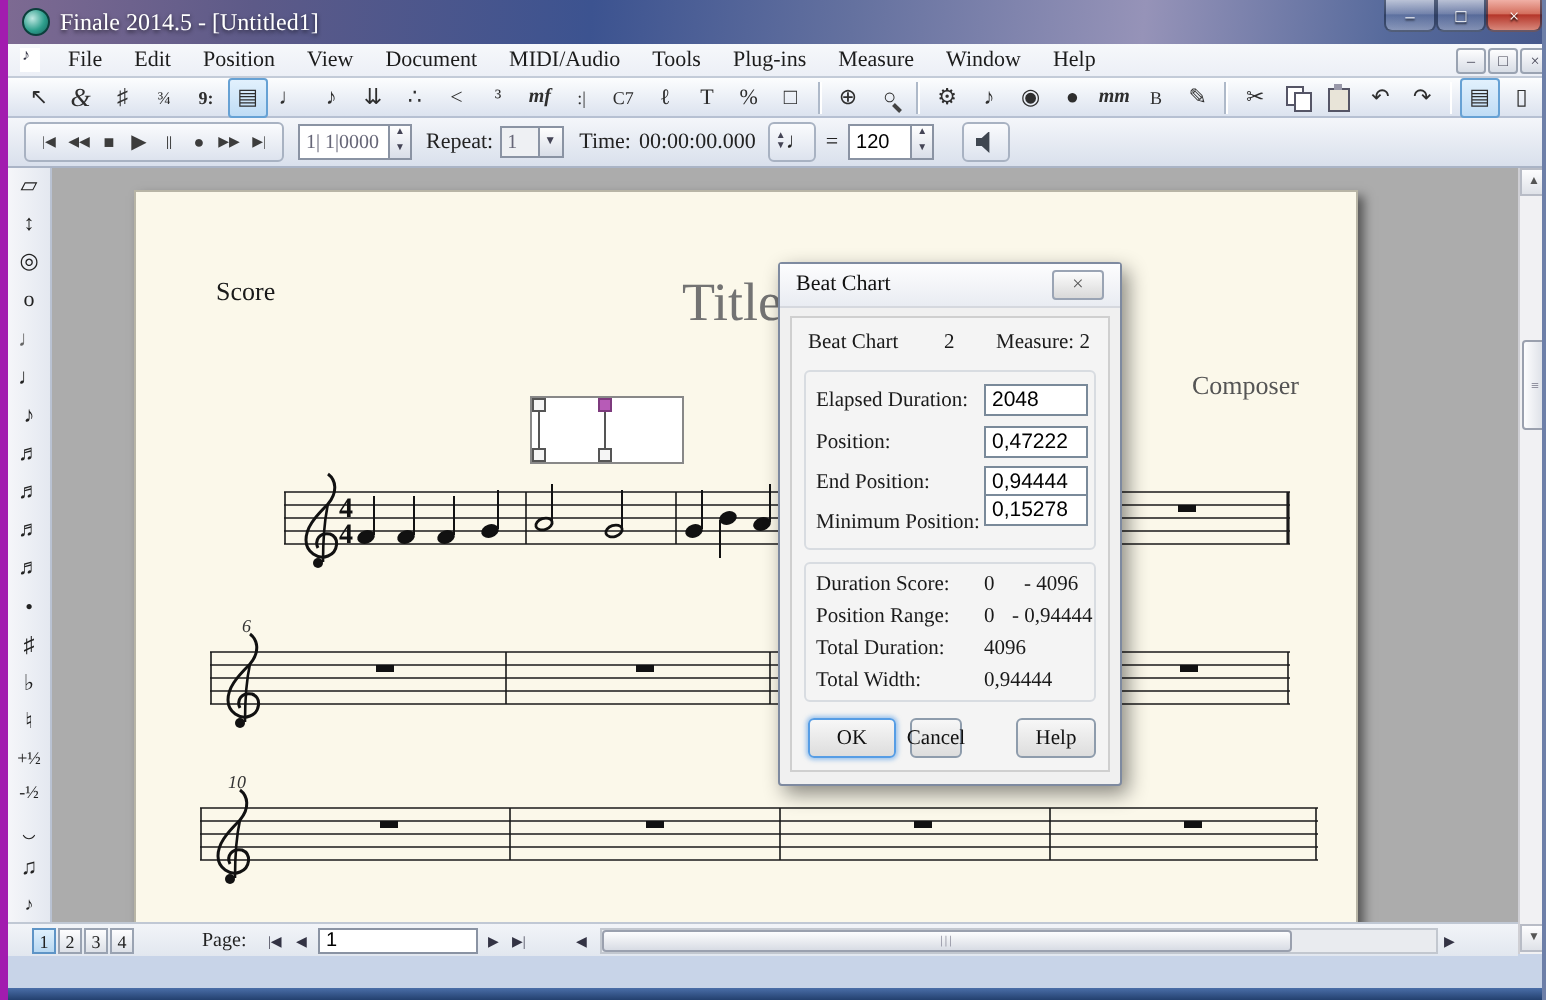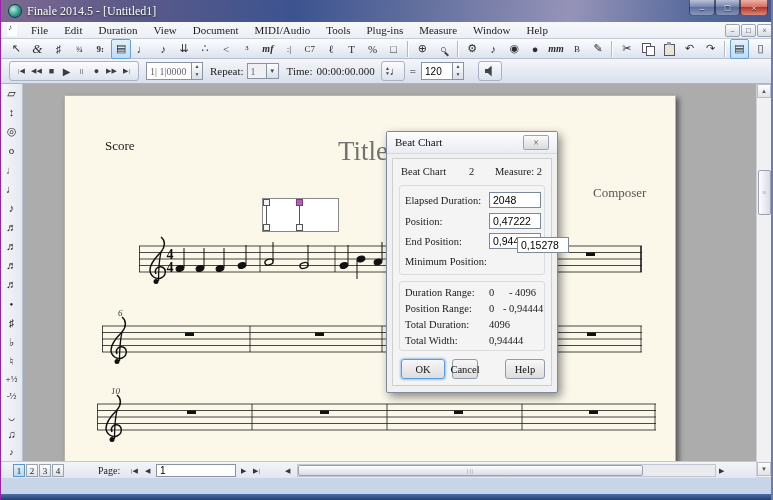--- a/index.html
+++ b/index.html
@@ -1,18 +1,18 @@
 <!DOCTYPE html>
 <html><head>
 <meta charset="utf-8">
 <style>
   html,body{margin:0;padding:0;background:#333;}
   #win{position:relative;width:773px;height:500px;overflow:hidden;
 atur    font-family:"Liberation Sans",sans-serif;background:#c8d4e8;
-    border-left:1px solid #a21caf;border-right:2px solid #6d7fa8;box-sizing:border-box;}
+    border-left:4px solid #a21caf;border-right:2px solid #6d7fa8;box-sizing:border-box;}
   .abs{position:absolute;}
   
   #titlebar{left:0;top:0;width:100%;height:22px;
     background:linear-gradient(95deg,#7d6a92 0%,#5d5a88 16%,#3c5390 38%,#64719f 55%,#9693b8 74%,#566a9c 90%,#47598c 100%);}
   #title-text{left:26px;top:4px;color:#fff;font-size:12px;text-shadow:0 1px 2px rgba(0,0,0,.7);}
   #app-logo{left:7px;top:4px;width:14px;height:14px;border-radius:50%;
     background:radial-gradient(circle at 35% 35%,#bfe8e2,#2e9f8d 55%,#14605a);border:1px solid #0c3f3c;box-sizing:border-box;}
   .capbtn{top:0;height:16px;display:flex;align-items:center;justify-content:center;
     color:#fff;font-size:9px;text-shadow:0 1px 1px #000;border:1px solid rgba(15,30,60,.6);border-top:none;
     border-radius:0 0 4px 4px;background:linear-gradient(rgba(255,255,255,.6),rgba(255,255,255,.2) 45%,rgba(110,130,170,.3) 50%,rgba(255,255,255,.3));box-sizing:border-box;}
@@ -122,21 +122,21 @@
     <div id="title-text" class="abs">Finale 2014.5 - [Untitled1]</div>
     <div class="capbtn abs" style="left:688px;width:26px;">–</div>
     <div class="capbtn abs" style="left:714px;width:25px;">□</div>
     <div class="capbtn abs" id="btn-close-win" style="left:739px;width:28px;">×</div>
   </div>
 
   <div id="menubar" class="abs">
     <div id="doc-icon"></div>
     <div class="menu-item">File</div>
     <div class="menu-item">Edit</div>
-    <div class="menu-item">Duration</div>
+    <div class="menu-item">Position</div>
     <div class="menu-item">View</div>
     <div class="menu-item">Document</div>
     <div class="menu-item">MIDI/Audio</div>
     <div class="menu-item">Tools</div>
     <div class="menu-item">Plug-ins</div>
     <div class="menu-item">Measure</div>
     <div class="menu-item">Window</div>
     <div class="menu-item">Help</div>
   </div>
   <div class="mdibtn abs" style="left:724px;">–</div>
@@ -403,24 +403,24 @@
       <span class="dlbl" style="left:102px;top:7px;">Measure: 2</span>
 
       <div class="dgroup" style="left:6px;top:26px;width:146px;height:90px;"></div>
       <span class="dlbl" style="left:12px;top:36px;">Elapsed Duration:</span>
       <input class="dfield" style="left: 96px; top: 33px;" value="2048">
       <span class="dlbl" style="left:12px;top:57px;">Position:</span>
       <input class="dfield" style="left: 96px; top: 54px;" value="0,47222">
       <span class="dlbl" style="left:12px;top:77px;">End Position:</span>
       <input class="dfield" style="left: 96px; top: 74px;" value="0,94444">
       <span class="dlbl" style="left:12px;top:97px;">Minimum Position:</span>
-      <input class="dfield" style="left: 96px; top: 78px; margin-left: 28px;" value="0,15278">
+      <input class="dfield" style="left: 96px; top: 88px;" value="0,15278">
 
       <div class="dgroup" style="left:6px;top:122px;width:146px;height:70px;"></div>
-      <span class="dlbl" style="left:12px;top:128px;">Duration Range:</span>
+      <span class="dlbl" style="left:12px;top:128px;">Duration Score:</span>
       <span class="dlbl" style="left:96px;top:128px;">0</span>
       <span class="dlbl" style="left:116px;top:128px;">- 4096</span>
       <span class="dlbl" style="left:12px;top:144px;">Position Range:</span>
       <span class="dlbl" style="left:96px;top:144px;">0</span>
       <span class="dlbl" style="left:110px;top:144px;">- 0,94444</span>
       <span class="dlbl" style="left:12px;top:160px;">Total Duration:</span>
       <span class="dlbl" style="left:96px;top:160px;">4096</span>
       <span class="dlbl" style="left:12px;top:176px;">Total Width:</span>
       <span class="dlbl" style="left:96px;top:176px;">0,94444</span>
 

